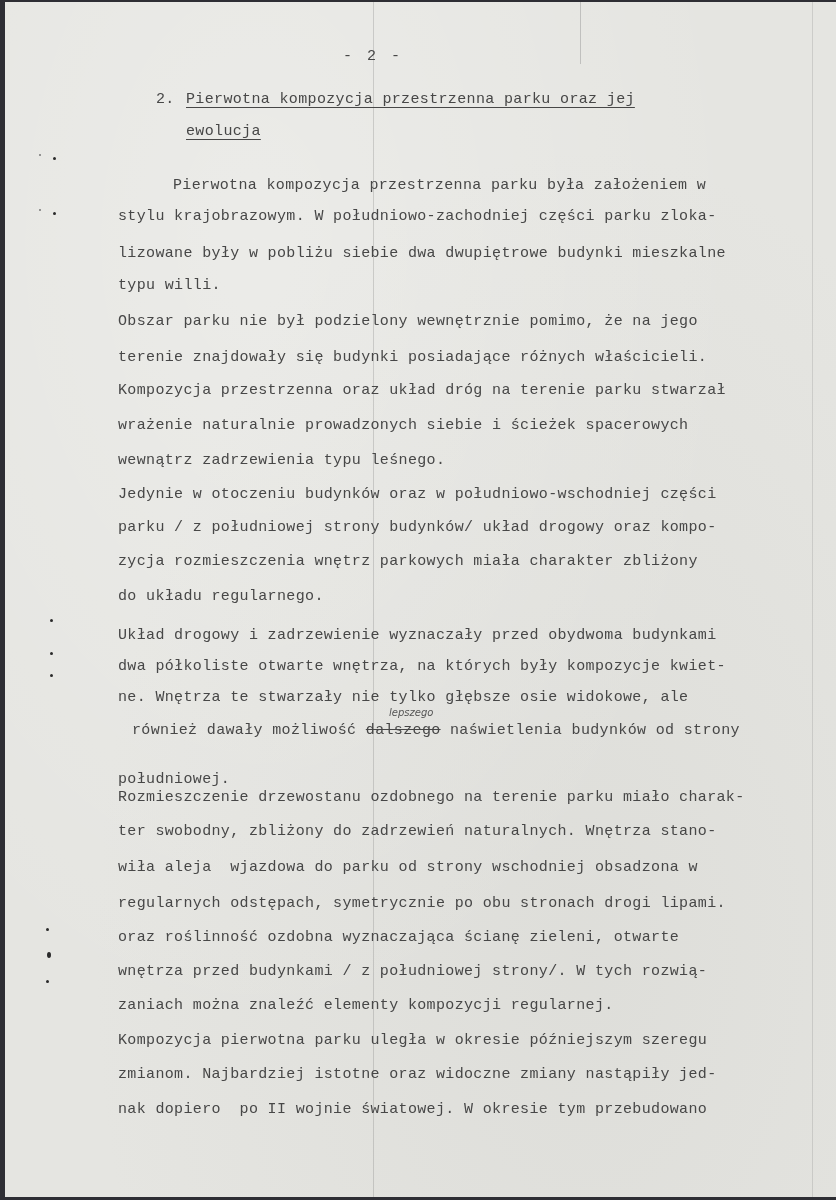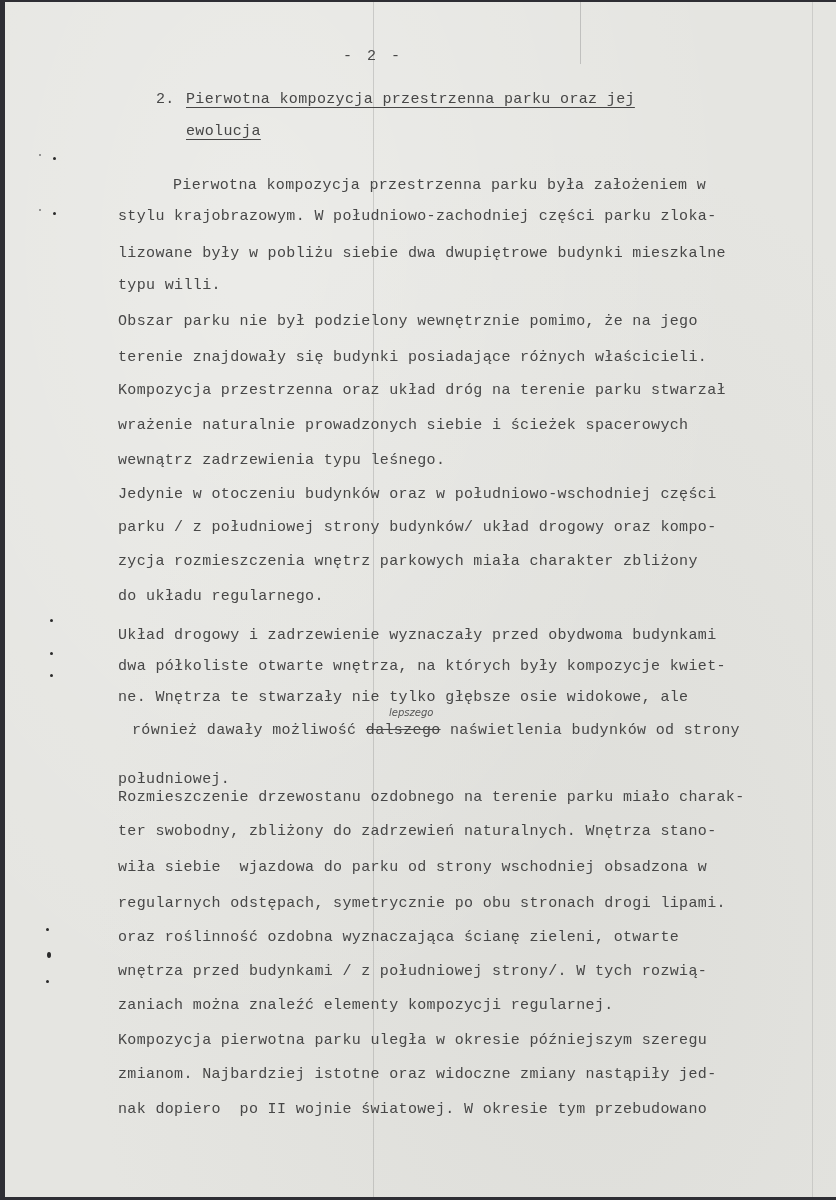--- a/index.html
+++ b/index.html
@@ -80,21 +80,21 @@
 
     <span class="line" style="left:113px;top:613px;margin-top:12px;">Układ drogowy i zadrzewienie wyznaczały przed obydwoma budynkami</span>
     <span class="line" style="left:113px;top:656px;">dwa półkoliste otwarte wnętrza, na których były kompozycje kwiet-</span>
     <span class="line" style="left:113px;top:687px;">ne. Wnętrza te stwarzały nie tylko głębsze osie widokowe, ale</span>
     <span class="line" style="left:127px;top:720px;"><span>również dawały możliwość </span><span class="strike">dalszego</span><span> naświetlenia budynków od strony</span></span>
     <span class="note" style="left:384px;top:705px;">lepszego</span>
     <span class="line" style="left:113px;top:753px;margin-top:16px;">południowej.</span>
 
     <span class="line" style="left:113px;top:787px;">Rozmieszczenie drzewostanu ozdobnego na terenie parku miało charak-</span>
     <span class="line" style="left:113px;top:821px;">ter swobodny, zbliżony do zadrzewień naturalnych. Wnętrza stano-</span>
-    <span class="line" style="left:113px;top:857px;">wiła siebie  wjazdowa do parku od strony wschodniej obsadzona w</span>
+    <span class="line" style="left:113px;top:857px;">wiła aleja  wjazdowa do parku od strony wschodniej obsadzona w</span>
     <span class="line" style="left:113px;top:893px;">regularnych odstępach, symetrycznie po obu stronach drogi lipami.</span>
     <span class="line" style="left:113px;top:927px;">oraz roślinność ozdobna wyznaczająca ścianę zieleni, otwarte</span>
     <span class="line" style="left:113px;top:961px;">wnętrza przed budynkami / z południowej strony/. W tych rozwią-</span>
     <span class="line" style="left:113px;top:995px;">zaniach można znaleźć elementy kompozycji regularnej.</span>
 
     <span class="line" style="left:113px;top:1030px;">Kompozycja pierwotna parku uległa w okresie późniejszym szeregu</span>
     <span class="line" style="left:113px;top:1099px;">nak dopiero  po II wojnie światowej. W okresie tym przebudowano</span>
     <span class="line" style="left:113px;top:1064px;">zmianom. Najbardziej istotne oraz widoczne zmiany nastąpiły jed-</span>
   </div>
 </div>

